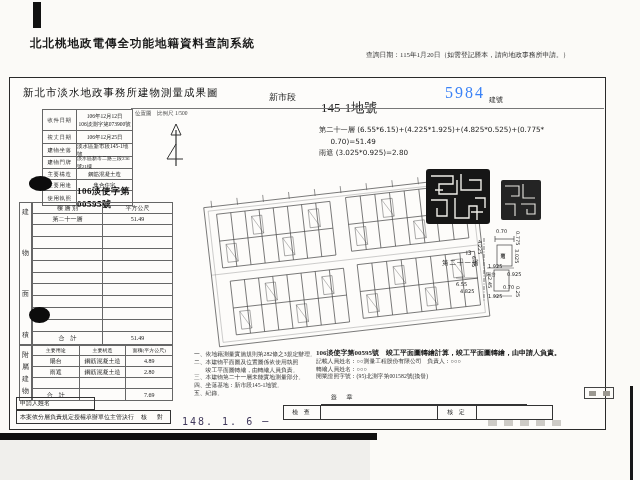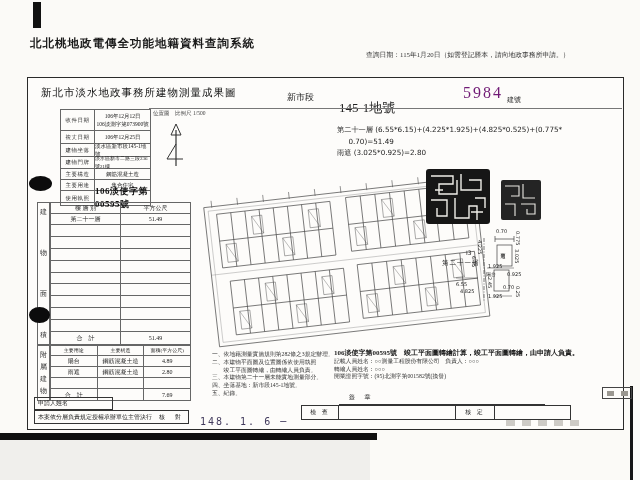--- a/index.html
+++ b/index.html
@@ -1,19 +1,19 @@
 <!DOCTYPE html>
 <html><head>
 <meta charset="utf-8">
 <style>
   html,body{margin:0;padding:0;background:#fff;}
   .page{position:relative;width:640px;height:480px;background:#fbfaf7;overflow:hidden;
         font-family:"Liberation Serif",serif;color:#222;}
   .abs{position:absolute;}
-  .frame{position:absolute;left:27px;top:77px;width:595px;height:351px;border:1.6px solid #2a2a2a;background:#fdfcfa;}
+  .frame{position:absolute;left:9px;top:77px;width:595px;height:351px;border:1.6px solid #2a2a2a;background:#fdfcfa;}
   .irow{display:flex;border-left:1px solid #666;border-right:1px solid #666;border-bottom:1px solid #666;margin-left:23px;}
   .irow:first-child{border-top:1px solid #666;}
   .ilab{width:33px;border-right:1px solid #666;font-size:5.5px;display:flex;align-items:center;justify-content:center;color:#333;letter-spacing:.5px;}
   .ival{flex:1;font-size:5.5px;display:flex;flex-direction:column;align-items:center;justify-content:center;color:#222;line-height:1.5;}
   .big-val{font-size:9px;font-weight:bold;letter-spacing:.5px;color:#111;}
   table.mini{border-collapse:collapse;table-layout:fixed;width:100%;height:100%;}
   table.mini th,table.mini td{border:0.5px solid #666;font-size:6px;font-weight:normal;text-align:center;padding:0;color:#222;line-height:1;}
   .sidecol{display:flex;flex-direction:column;justify-content:space-between;align-items:center;
            border:0.5px solid #666;font-size:7px;color:#333;padding:4px 0;box-sizing:border-box;}
   .fline{white-space:pre;font-size:7.2px;line-height:11.5px;color:#1c1c1c;font-family:"DejaVu Sans",sans-serif;}
@@ -38,21 +38,21 @@
   <div class="abs" style="left:0;top:440px;width:370px;height:40px;background:#f0efec;"></div>
 
   <div class="abs" style="left:30px;top:36px;font-size:11.5px;font-weight:bold;letter-spacing:1px;color:#1a1a1a;">北北桃地政電傳全功能地籍資料查詢系統</div>
   <div class="abs" style="left:366px;top:50px;font-size:6.8px;color:#333;">查詢日期：115年1月20日（如需登記謄本，請向地政事務所申請。）</div>
 
   <div class="frame">
 
     <div class="abs" style="left:13px;top:8px;font-size:10.5px;letter-spacing:1px;color:#111;">新北市淡水地政事務所建物測量成果圖</div>
     <div class="abs" style="left:259px;top:13px;font-size:9px;">新市段</div>
     <div class="abs" style="left:311px;top:21px;font-size:13px;">145-1地號</div>
-    <div class="abs" style="left:435px;top:6px;font-size:16px;letter-spacing:2px;color:#701a75;">5984</div>
+    <div class="abs" style="left:435px;top:6px;font-size:16px;letter-spacing:2px;color:#3b82f6;">5984</div>
     <div class="abs" style="left:479px;top:17px;font-size:7px;">建號</div>
     <div class="abs" style="left:125px;top:32px;font-size:5.5px;color:#444;">位置圖　比例尺 1/500</div>
     <div class="abs" style="left:121px;top:30px;width:473px;height:0;border-top:0.5px solid #777;"></div>
 
     <div class="abs" style="left:9px;top:31px;width:114px;">
       <div class="irow" style="height:20px;">
         <div class="ilab">收件日期</div>
         <div class="ival">
             <div>106年12月12日</div>
             <div>106淡測字第073900號</div>

